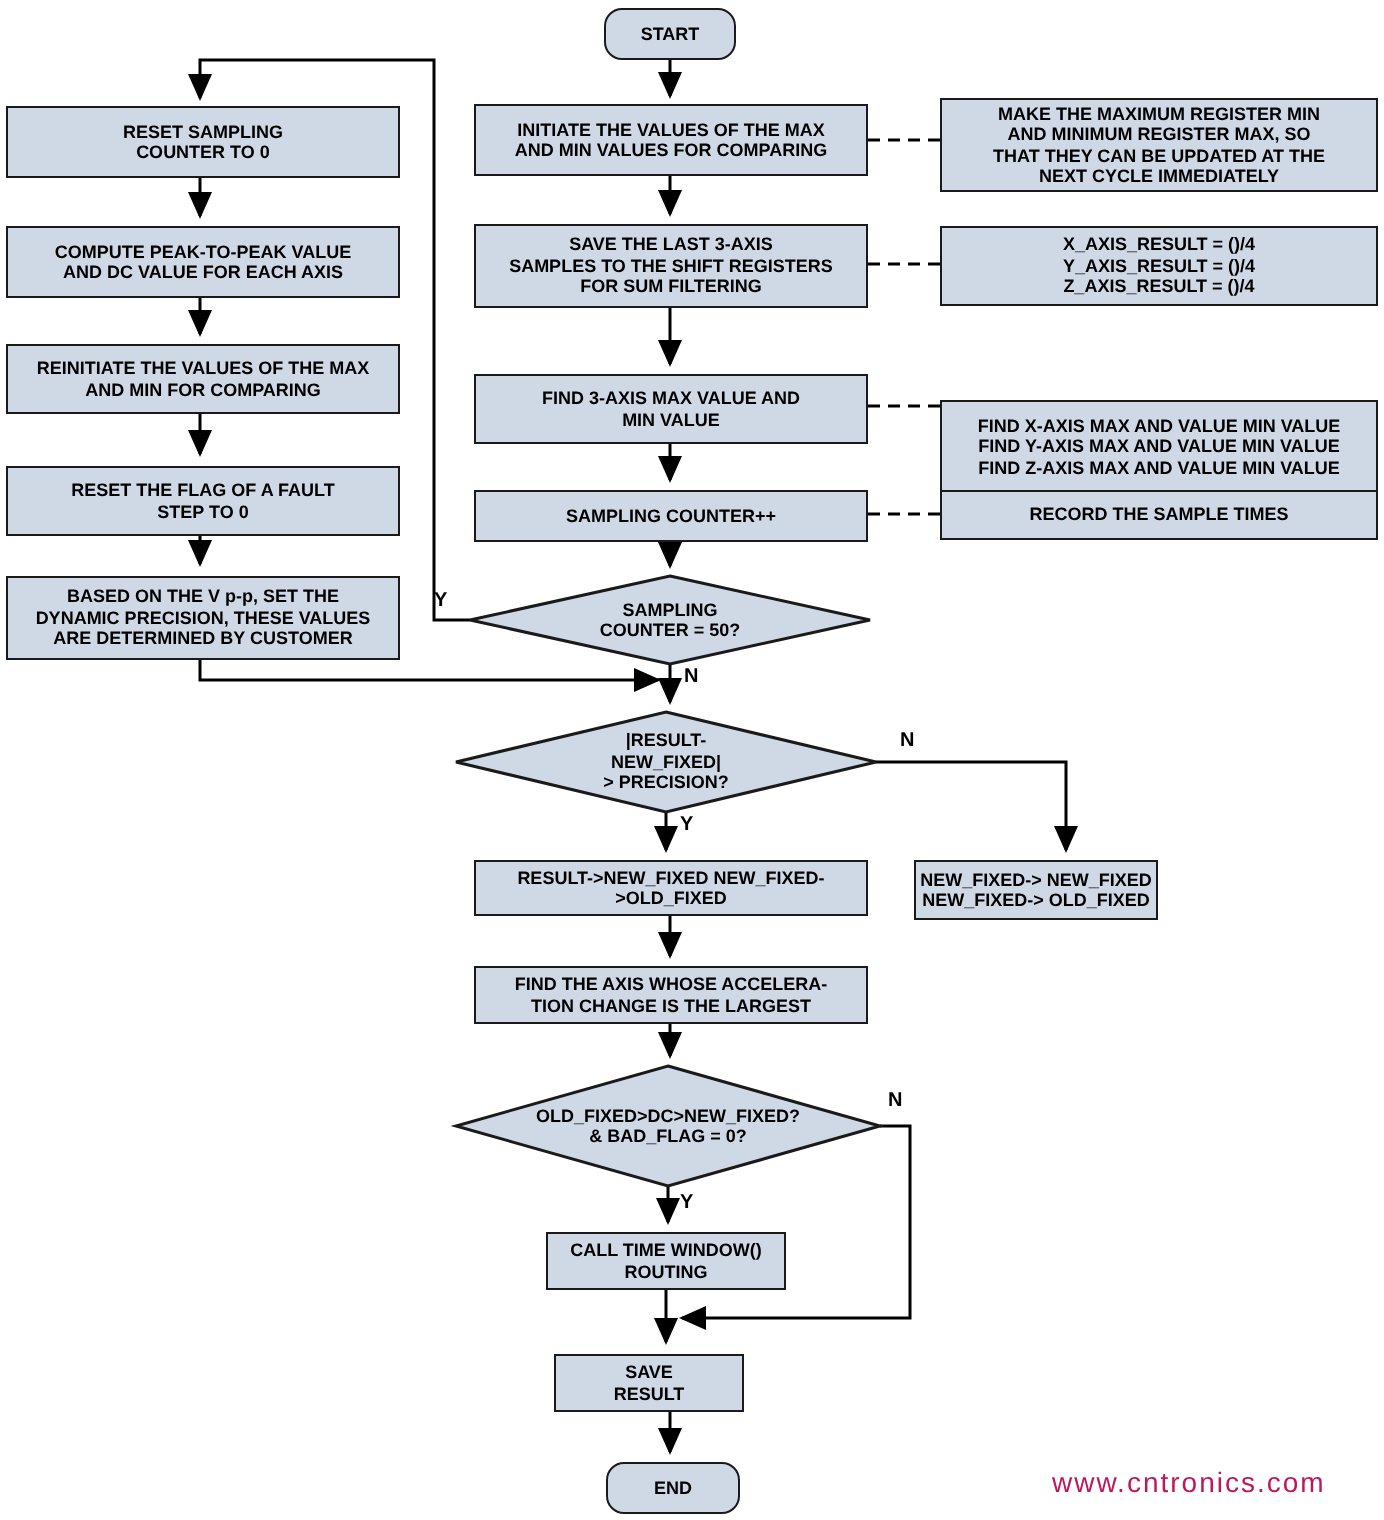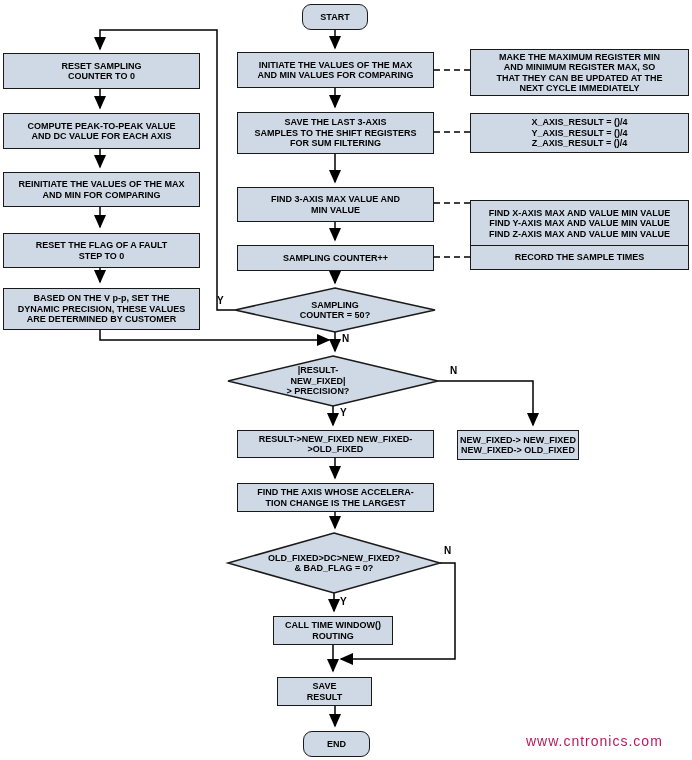--- a/index.html
+++ b/index.html
@@ -155,21 +155,21 @@
       <span>FIND X-AXIS MAX AND VALUE MIN VALUE
 FIND Y-AXIS MAX AND VALUE MIN VALUE
 FIND Z-AXIS MAX AND VALUE MIN VALUE</span>
     </div>
   <div class="box" style="left:470px; top:245px; width:219px; height:25px;">
       <span>RECORD THE SAMPLE TIMES</span>
     </div>
 
   <div class="dtext" style="left:265px; top:294px; width:140px; height:32px;">SAMPLING
 COUNTER = 50?</div>
-  <div class="dtext" style="left:248px; top:361px; width:140px; height:40px;">|RESULT-
+  <div class="dtext" style="left:263px; top:361px; width:140px; height:40px;">|RESULT-
 NEW_FIXED|
 &gt; PRECISION?</div>
   <div class="dtext" style="left:246px; top:548px; width:176px; height:30px;">OLD_FIXED&gt;DC&gt;NEW_FIXED?
 &amp; BAD_FLAG = 0?</div>
 
   <div class="branch" style="left:217px; top:296px;">Y</div>
   <div class="branch" style="left:342px; top:334px;">N</div>
   <div class="branch" style="left:450px; top:366px;">N</div>
   <div class="branch" style="left:340px; top:408px;">Y</div>
   <div class="branch" style="left:444px; top:546px;">N</div>

